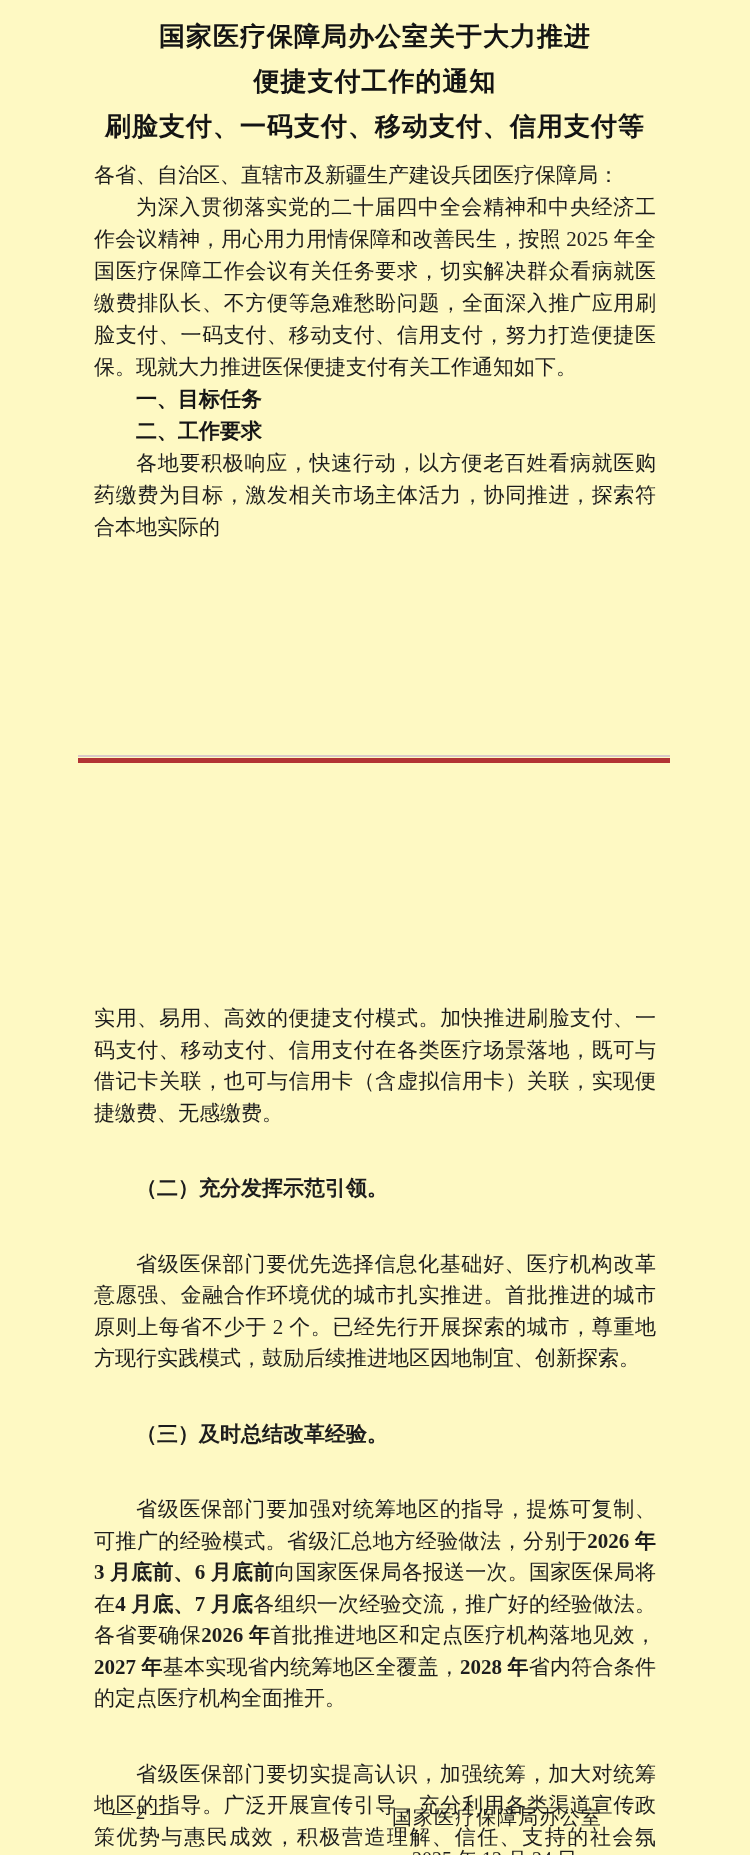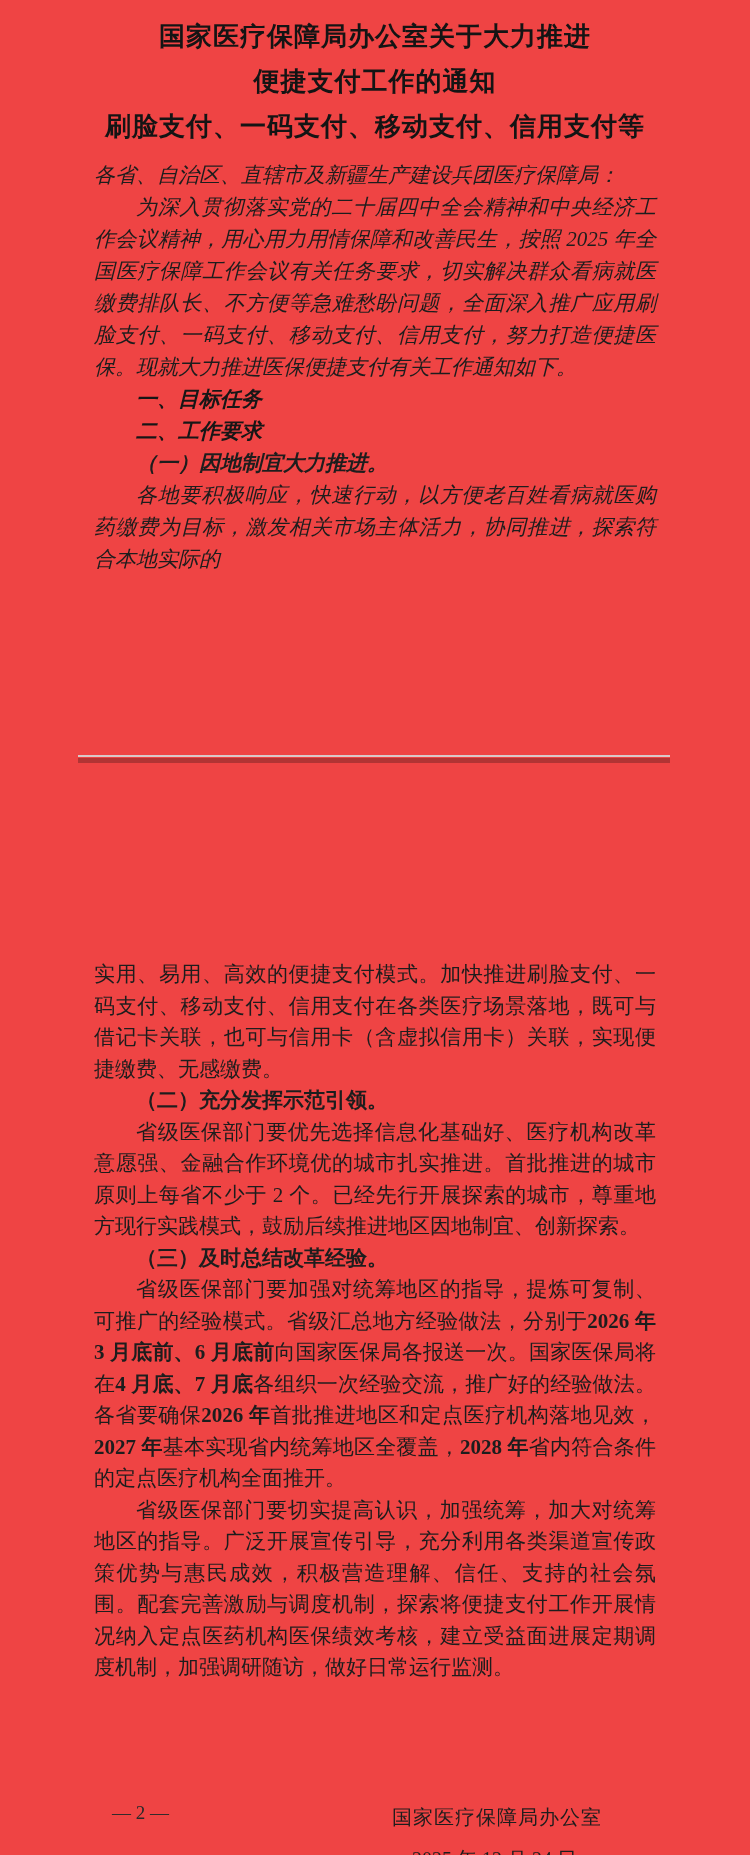--- a/index.html
+++ b/index.html
@@ -29,31 +29,31 @@
     color: #141414;
     letter-spacing: 1px;
   }
 
   
   .content {
     position: absolute;
     left: 94px;
     width: 562px;
   }
-  .content.page1 { top: 159px; font-style: italic; }
+  .content.page1 { top: 159px; }
   .content.page2 { top: 959px; }
 
   .para {
     margin: 0;
     font-size: 21px;
     line-height: 32px;
     text-align: justify;
     color: #1d1d1d;
   }
-  .page2 .para { line-height: 31.5px; }
+  .page2 .para { line-height: 31.5px; margin-top: 44px; }
   .para.indent { text-indent: 2em; }
   .para.heading {
     font-family: "Liberation Sans", "DejaVu Sans", sans-serif;
     font-weight: 700;
     color: #161616;
   }
   .para.subheading { font-weight: 700; }
   .para b { font-weight: 700; }
 
   
@@ -93,34 +93,33 @@
     left: 112px;
     top: 1800px;
     font-size: 19px;
     line-height: 26px;
     color: #2a2a2a;
   }
 </style>
 </head>
 <body>
 
-<div class="page" style="background: #ef4444;">
+<div class="page" style="background: #fef9c3;">
 
   <div class="doc-title">
     <div>国家医疗保障局办公室关于大力推进</div>
     <div>便捷支付工作的通知</div>
     <div>刷脸支付、一码支付、移动支付、信用支付等</div>
   </div>
 
   <div class="content page1">
       <p class="para recipient"><span>各省、自治区、直辖市及新疆生产建设兵团医疗保障局：</span></p>
       <p class="para body indent"><span>为深入贯彻落实党的二十届四中全会精神和中央经济工作会议精神，用心用力用情保障和改善民生，按照 2025 年全国医疗保障工作会议有关任务要求，切实解决群众看病就医缴费排队长、不方便等急难愁盼问题，全面深入推广应用刷脸支付、一码支付、移动支付、信用支付，努力打造便捷医保。现就大力推进医保便捷支付有关工作通知如下。</span></p>
       <p class="para heading indent"><b>一、目标任务</b></p>
       <p class="para heading indent"><b>二、工作要求</b></p>
-      <p class="para subheading indent"><b>（一）因地制宜大力推进。</b></p>
       <p class="para body indent"><span>各地要积极响应，快速行动，以方便老百姓看病就医购药缴费为目标，激发相关市场主体活力，协同推进，探索符合本地实际的</span></p>
     </div>
 
   <div class="page-separator">
     <div class="sep-light" style="background: rgb(217, 201, 201);"></div>
     <div class="sep-gap"></div>
     <div class="sep-dark" style="background: rgb(178, 52, 52);"></div>
   </div>
 
   <div class="content page2">

